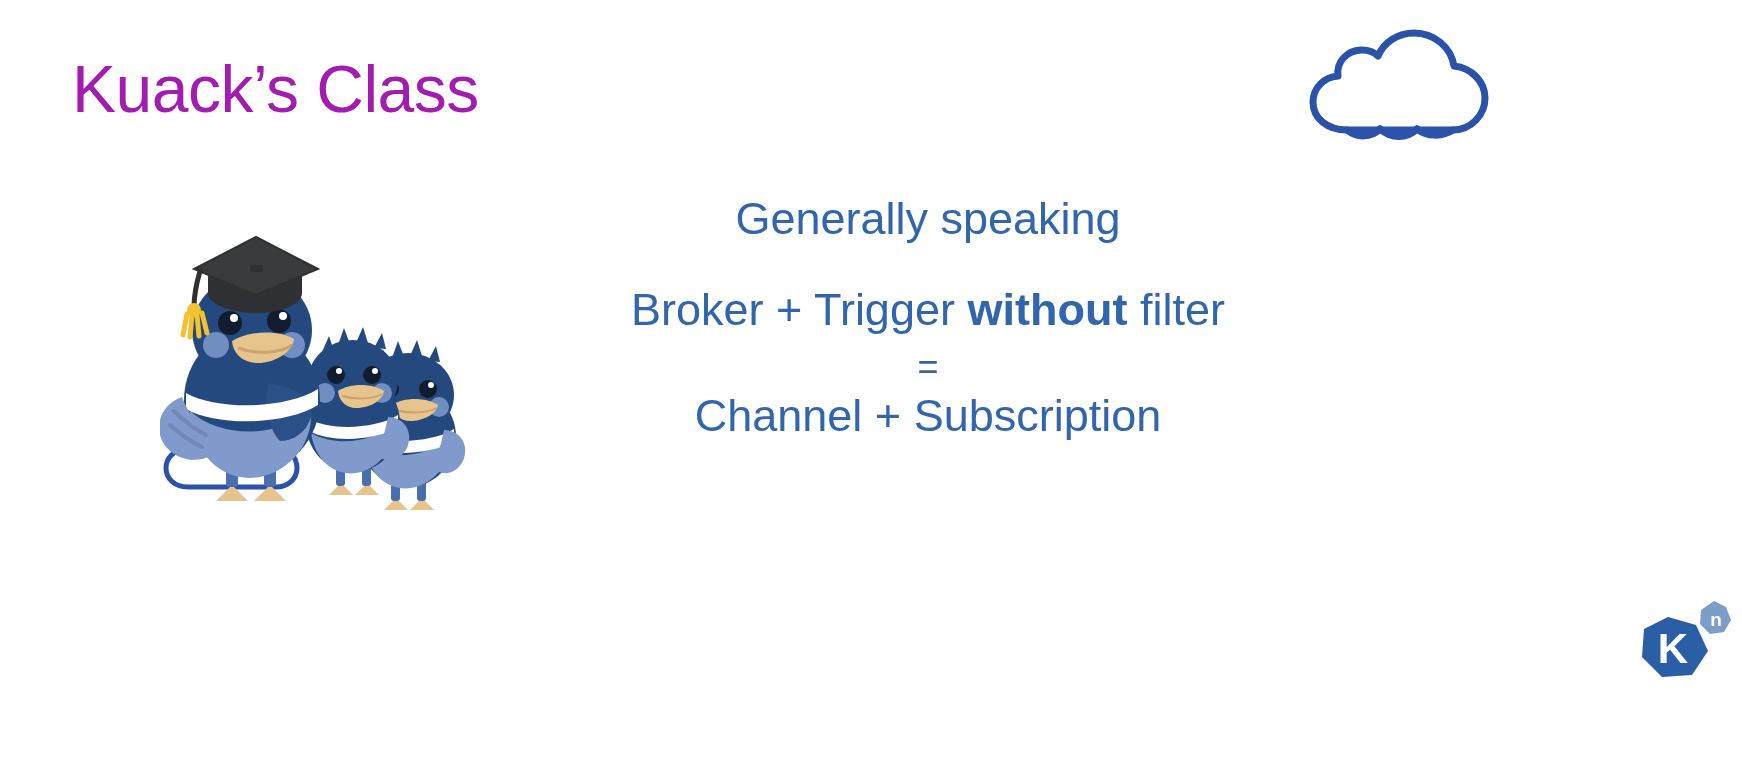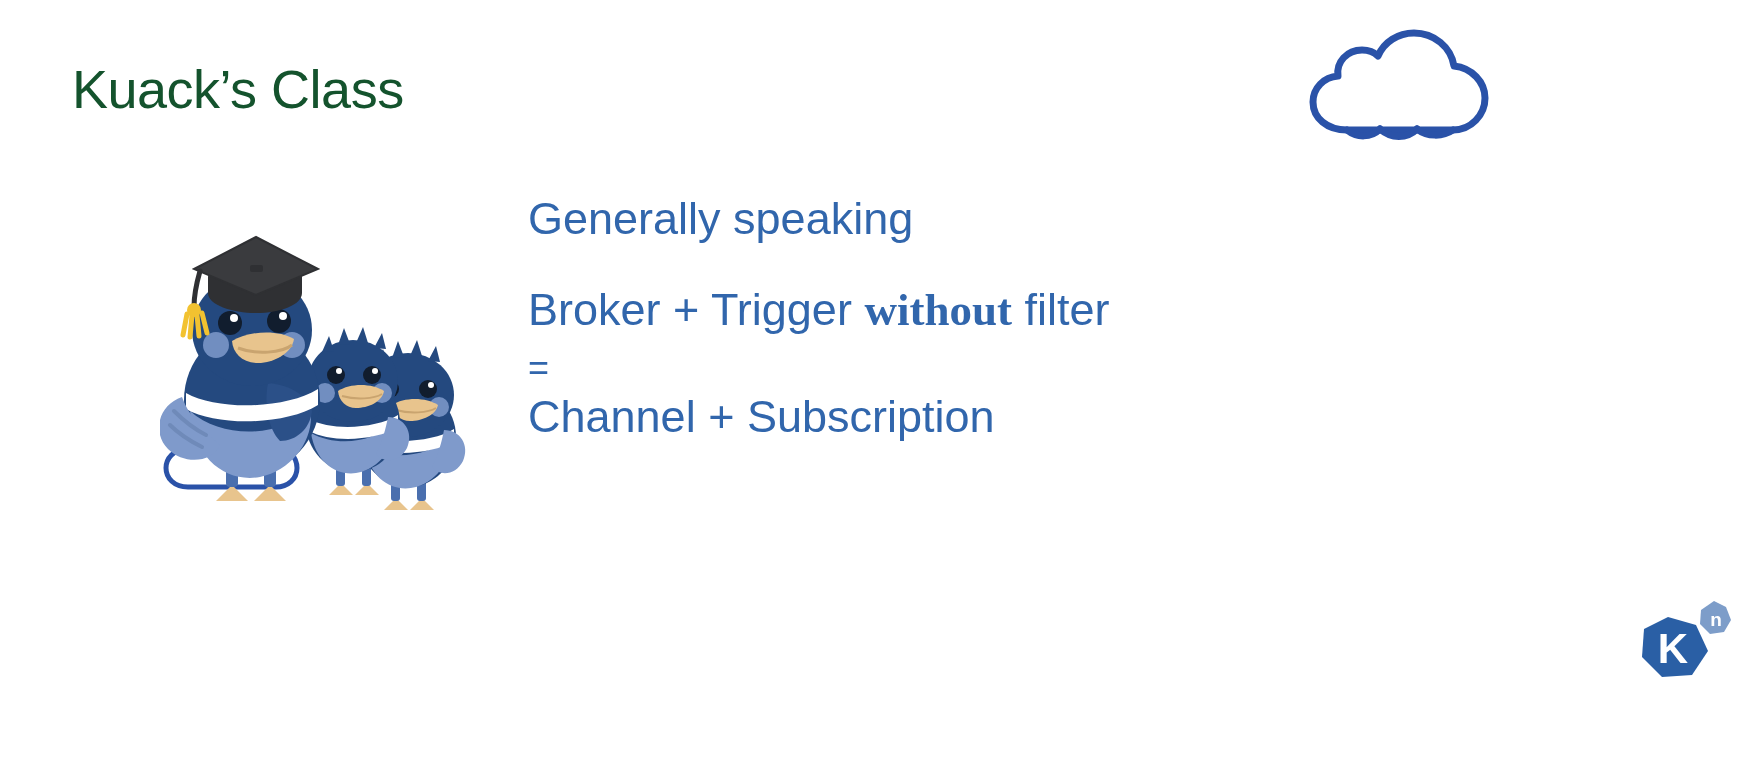--- a/index.html
+++ b/index.html
@@ -15,26 +15,26 @@
     width: 1742px;
     height: 762px;
     background: #ffffff;
     overflow: hidden;
   }
 
   
   #slide-title {
     position: absolute;
     left: 72px;
-    top: 62px;
-    font-size: 54px;
+    top: 56px;
+    font-size: 66px;
     line-height: 1.0;
     font-weight: 300;
     letter-spacing: -0.5px;
-    color: #14532d;
+    color: #a21caf;
     white-space: nowrap;
   }
 
   
   #cloud-decor {
     position: absolute;
     left: 1305px;
     top: 26px;
     width: 190px;
     height: 120px;
@@ -45,24 +45,24 @@
     position: absolute;
     left: 160px;
     top: 215px;
     width: 345px;
     height: 305px;
   }
 
   
   #body-text {
     position: absolute;
-    left: 528px;
+    left: 548px;
     top: 196px;
     width: 760px;
-    text-align: left;
+    text-align: center;
     color: #3166ac;
   }
   .body-line {
     font-size: 45px;
     font-weight: 300;
     line-height: 1.02;
     color: #3166ac;
     white-space: nowrap;
   }
   .line-gap-1 { margin-top: 0px; }
@@ -70,21 +70,20 @@
   .line-eq {
     font-size: 36px;
     font-weight: 300;
     color: #3166ac;
     margin-top: 16px;
     line-height: 1;
   }
   .line-gap-3 { margin-top: 8px; }
   .bold-word {
     font-weight: 700;
-    font-family: Liberation Serif, serif;
   }
 
   
   #knative-logo {
     position: absolute;
     left: 1630px;
     top: 595px;
     width: 108px;
     height: 95px;
   }

